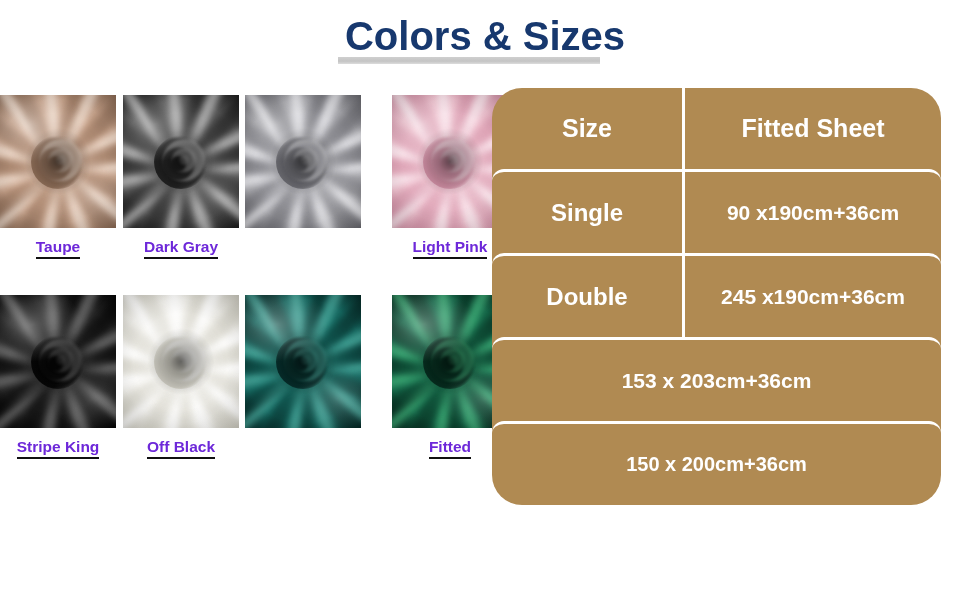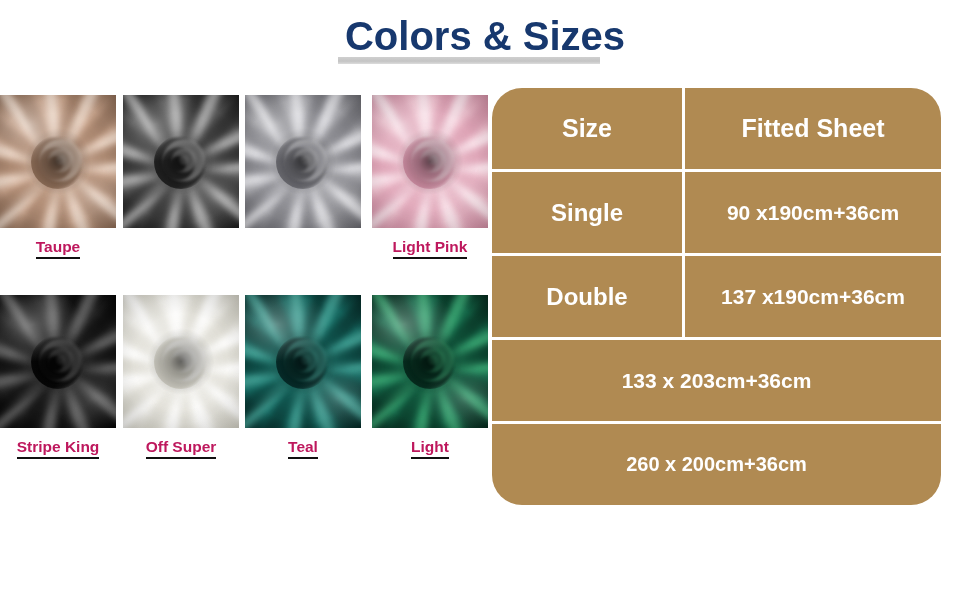--- a/index.html
+++ b/index.html
@@ -57,21 +57,21 @@
     height: 200px;
   }
   .swatch-cell {
     position: absolute;
     top: 0;
     width: 116px;
   }
   .swatch-cell.c0 { left: 0px; }
   .swatch-cell.c1 { left: 123px; }
   .swatch-cell.c2 { left: 245px; }
-  .swatch-cell.c3 { left: 348px; padding-left: 24px; }
+  .swatch-cell.c3 { left: 368px; padding-left: 24px; }
 
   .swatch-img {
     position: relative;
     width: 116px;
     height: 133px;
     overflow: hidden;
     background: #888;
   }
   
   .satin-base { position: absolute; inset: 0; }
@@ -119,21 +119,21 @@
       radial-gradient(ellipse 90% 80% at 50% 50%, rgba(0,0,0,0) 45%, rgba(0,0,0,.22) 100%);
     mix-blend-mode: normal;
   }
 
   .swatch-label {
     margin-top: 10px;
     text-align: center;
     font-family: "Liberation Sans", sans-serif;
     font-size: 15.5px;
     font-weight: bold;
-    color: #be185d;
+    color: #6d28d9;
   }
   .swatch-label span {
     border-bottom: 2px solid #101010;
     padding-bottom: 1px;
     display: inline-block;
   }
 
   
   #size-table {
     position: absolute;
@@ -144,20 +144,21 @@
     background: #b08a52;
     border-radius: 30px;
     overflow: hidden;
     display: flex;
     flex-direction: column;
   }
   .table-row {
     display: flex;
     flex: 1 1 0;
     position: relative;
+    border-radius: 12px;
   }
   .table-row + .table-row { border-top: 3px solid #ffffff; }
   .cell {
     display: flex;
     align-items: center;
     justify-content: center;
     color: #ffffff;
     font-family: "Liberation Sans", sans-serif;
     font-weight: bold;
     text-align: center;
@@ -261,20 +262,21 @@
             <b style="width: 52px; height: 52px; background: rgb(30, 30, 30); opacity: 0.95; margin-left: -3px; margin-top: 2px; filter: blur(1.4px);"></b>
             <b style="width: 42px; height: 42px; background: rgb(189, 189, 189); opacity: 0.55; margin-left: 3px; margin-top: -2px; filter: blur(1.4px);"></b>
             <b style="width: 33px; height: 33px; background: rgb(30, 30, 30); opacity: 0.92; margin-left: -3px; margin-top: 2px; filter: blur(1.4px);"></b>
             <b style="width: 24px; height: 24px; background: rgb(189, 189, 189); opacity: 0.5; margin-left: 3px; margin-top: -2px; filter: blur(1.4px);"></b>
             <b style="width: 16px; height: 16px; background: rgb(30, 30, 30); opacity: 0.95; margin-left: -3px; margin-top: 2px; filter: blur(1.4px);"></b>
             <b style="width: 9px; height: 9px; background: rgb(189, 189, 189); opacity: 0.45; margin-left: 3px; margin-top: -2px; filter: blur(1.4px);"></b>
           </div>
           <div class="satin-vignette"></div>
           <div class="satin-sheen"></div>
         </div>
+      <div class="swatch-label"><span>Dark Gray</span></div>
     </div>
     <div class="swatch-cell c2">
       <div class="swatch-img" style="background: rgb(168, 168, 173);">
           <div class="satin-base" style="background: radial-gradient(circle, rgb(106, 106, 112) 0%, rgb(168, 168, 173) 30%, rgb(168, 168, 173) 70%, rgb(106, 106, 112) 100%);"></div>
           <div class="satin-rays">
             <i style="transform: rotate(0deg); height: 11px; background: linear-gradient(to right, rgba(0, 0, 0, 0) 0%, rgb(234, 234, 238) 18%, rgb(234, 234, 238) 45%, rgba(0, 0, 0, 0) 100%); opacity: 0.8;"></i>
             <i style="transform: rotate(18.8636deg); height: 16px; background: linear-gradient(to right, rgba(0, 0, 0, 0) 0%, rgb(106, 106, 112) 22%, rgb(106, 106, 112) 55%, rgba(0, 0, 0, 0) 100%); opacity: 0.62;"></i>
             <i style="transform: rotate(37.7273deg); height: 11px; background: linear-gradient(to right, rgba(0, 0, 0, 0) 0%, rgb(234, 234, 238) 18%, rgb(234, 234, 238) 45%, rgba(0, 0, 0, 0) 100%); opacity: 0.8;"></i>
             <i style="transform: rotate(49.0909deg); height: 16px; background: linear-gradient(to right, rgba(0, 0, 0, 0) 0%, rgb(106, 106, 112) 22%, rgb(106, 106, 112) 55%, rgba(0, 0, 0, 0) 100%); opacity: 0.62;"></i>
             <i style="transform: rotate(67.9545deg); height: 11px; background: linear-gradient(to right, rgba(0, 0, 0, 0) 0%, rgb(234, 234, 238) 18%, rgb(234, 234, 238) 45%, rgba(0, 0, 0, 0) 100%); opacity: 0.8;"></i>
@@ -422,21 +424,21 @@
             <b style="width: 52px; height: 52px; background: rgb(207, 205, 194); opacity: 0.95; margin-left: -3px; margin-top: 2px; filter: blur(1.4px);"></b>
             <b style="width: 42px; height: 42px; background: rgb(255, 255, 255); opacity: 0.55; margin-left: 3px; margin-top: -2px; filter: blur(1.4px);"></b>
             <b style="width: 33px; height: 33px; background: rgb(207, 205, 194); opacity: 0.92; margin-left: -3px; margin-top: 2px; filter: blur(1.4px);"></b>
             <b style="width: 24px; height: 24px; background: rgb(255, 255, 255); opacity: 0.5; margin-left: 3px; margin-top: -2px; filter: blur(1.4px);"></b>
             <b style="width: 16px; height: 16px; background: rgb(207, 205, 194); opacity: 0.95; margin-left: -3px; margin-top: 2px; filter: blur(1.4px);"></b>
             <b style="width: 9px; height: 9px; background: rgb(255, 255, 255); opacity: 0.45; margin-left: 3px; margin-top: -2px; filter: blur(1.4px);"></b>
           </div>
           <div class="satin-vignette"></div>
           <div class="satin-sheen"></div>
         </div>
-      <div class="swatch-label"><span>Off Super</span></div>
+      <div class="swatch-label"><span>Off Black</span></div>
     </div>
     <div class="swatch-cell c2">
       <div class="swatch-img" style="background: rgb(22, 107, 99);">
           <div class="satin-base" style="background: radial-gradient(circle, rgb(6, 42, 39) 0%, rgb(22, 107, 99) 30%, rgb(22, 107, 99) 70%, rgb(6, 42, 39) 100%);"></div>
           <div class="satin-rays">
             <i style="transform: rotate(0deg); height: 11px; background: linear-gradient(to right, rgba(0, 0, 0, 0) 0%, rgb(73, 168, 156) 18%, rgb(73, 168, 156) 45%, rgba(0, 0, 0, 0) 100%); opacity: 0.8;"></i>
             <i style="transform: rotate(18.8636deg); height: 16px; background: linear-gradient(to right, rgba(0, 0, 0, 0) 0%, rgb(6, 42, 39) 22%, rgb(6, 42, 39) 55%, rgba(0, 0, 0, 0) 100%); opacity: 0.62;"></i>
             <i style="transform: rotate(37.7273deg); height: 11px; background: linear-gradient(to right, rgba(0, 0, 0, 0) 0%, rgb(73, 168, 156) 18%, rgb(73, 168, 156) 45%, rgba(0, 0, 0, 0) 100%); opacity: 0.8;"></i>
             <i style="transform: rotate(49.0909deg); height: 16px; background: linear-gradient(to right, rgba(0, 0, 0, 0) 0%, rgb(6, 42, 39) 22%, rgb(6, 42, 39) 55%, rgba(0, 0, 0, 0) 100%); opacity: 0.62;"></i>
             <i style="transform: rotate(67.9545deg); height: 11px; background: linear-gradient(to right, rgba(0, 0, 0, 0) 0%, rgb(73, 168, 156) 18%, rgb(73, 168, 156) 45%, rgba(0, 0, 0, 0) 100%); opacity: 0.8;"></i>
@@ -462,21 +464,20 @@
             <b style="width: 52px; height: 52px; background: rgb(6, 42, 39); opacity: 0.95; margin-left: -3px; margin-top: 2px; filter: blur(1.4px);"></b>
             <b style="width: 42px; height: 42px; background: rgb(73, 168, 156); opacity: 0.55; margin-left: 3px; margin-top: -2px; filter: blur(1.4px);"></b>
             <b style="width: 33px; height: 33px; background: rgb(6, 42, 39); opacity: 0.92; margin-left: -3px; margin-top: 2px; filter: blur(1.4px);"></b>
             <b style="width: 24px; height: 24px; background: rgb(73, 168, 156); opacity: 0.5; margin-left: 3px; margin-top: -2px; filter: blur(1.4px);"></b>
             <b style="width: 16px; height: 16px; background: rgb(6, 42, 39); opacity: 0.95; margin-left: -3px; margin-top: 2px; filter: blur(1.4px);"></b>
             <b style="width: 9px; height: 9px; background: rgb(73, 168, 156); opacity: 0.45; margin-left: 3px; margin-top: -2px; filter: blur(1.4px);"></b>
           </div>
           <div class="satin-vignette"></div>
           <div class="satin-sheen"></div>
         </div>
-      <div class="swatch-label"><span>Teal</span></div>
     </div>
     <div class="swatch-cell c3">
       <div class="swatch-img" style="background: rgb(21, 105, 74);">
           <div class="satin-base" style="background: radial-gradient(circle, rgb(6, 42, 29) 0%, rgb(21, 105, 74) 30%, rgb(21, 105, 74) 70%, rgb(6, 42, 29) 100%);"></div>
           <div class="satin-rays">
             <i style="transform: rotate(0deg); height: 11px; background: linear-gradient(to right, rgba(0, 0, 0, 0) 0%, rgb(63, 174, 120) 18%, rgb(63, 174, 120) 45%, rgba(0, 0, 0, 0) 100%); opacity: 0.8;"></i>
             <i style="transform: rotate(18.8636deg); height: 16px; background: linear-gradient(to right, rgba(0, 0, 0, 0) 0%, rgb(6, 42, 29) 22%, rgb(6, 42, 29) 55%, rgba(0, 0, 0, 0) 100%); opacity: 0.62;"></i>
             <i style="transform: rotate(37.7273deg); height: 11px; background: linear-gradient(to right, rgba(0, 0, 0, 0) 0%, rgb(63, 174, 120) 18%, rgb(63, 174, 120) 45%, rgba(0, 0, 0, 0) 100%); opacity: 0.8;"></i>
             <i style="transform: rotate(49.0909deg); height: 16px; background: linear-gradient(to right, rgba(0, 0, 0, 0) 0%, rgb(6, 42, 29) 22%, rgb(6, 42, 29) 55%, rgba(0, 0, 0, 0) 100%); opacity: 0.62;"></i>
             <i style="transform: rotate(67.9545deg); height: 11px; background: linear-gradient(to right, rgba(0, 0, 0, 0) 0%, rgb(63, 174, 120) 18%, rgb(63, 174, 120) 45%, rgba(0, 0, 0, 0) 100%); opacity: 0.8;"></i>
@@ -502,38 +503,38 @@
             <b style="width: 52px; height: 52px; background: rgb(6, 42, 29); opacity: 0.95; margin-left: -3px; margin-top: 2px; filter: blur(1.4px);"></b>
             <b style="width: 42px; height: 42px; background: rgb(63, 174, 120); opacity: 0.55; margin-left: 3px; margin-top: -2px; filter: blur(1.4px);"></b>
             <b style="width: 33px; height: 33px; background: rgb(6, 42, 29); opacity: 0.92; margin-left: -3px; margin-top: 2px; filter: blur(1.4px);"></b>
             <b style="width: 24px; height: 24px; background: rgb(63, 174, 120); opacity: 0.5; margin-left: 3px; margin-top: -2px; filter: blur(1.4px);"></b>
             <b style="width: 16px; height: 16px; background: rgb(6, 42, 29); opacity: 0.95; margin-left: -3px; margin-top: 2px; filter: blur(1.4px);"></b>
             <b style="width: 9px; height: 9px; background: rgb(63, 174, 120); opacity: 0.45; margin-left: 3px; margin-top: -2px; filter: blur(1.4px);"></b>
           </div>
           <div class="satin-vignette"></div>
           <div class="satin-sheen"></div>
         </div>
-      <div class="swatch-label"><span>Light</span></div>
+      <div class="swatch-label"><span>Fitted</span></div>
     </div>
   </div>
 
 </div>
 
 <div id="size-table">
   <div class="table-row header">
     <div class="cell cell-size">Size</div>
     <div class="cell cell-value">Fitted Sheet</div>
   </div>
   <div class="table-row r1">
     <div class="cell cell-size">Single</div>
     <div class="cell cell-value">90 x190cm+36cm</div>
   </div>
   <div class="table-row r2">
     <div class="cell cell-size">Double</div>
-    <div class="cell cell-value">137 x190cm+36cm</div>
+    <div class="cell cell-value">245 x190cm+36cm</div>
   </div>
   <div class="table-row r3">
-    <div class="cell cell-value">133 x 203cm+36cm</div>
+    <div class="cell cell-value">153 x 203cm+36cm</div>
   </div>
   <div class="table-row r4">
-    <div class="cell cell-value">260 x 200cm+36cm</div>
+    <div class="cell cell-value">150 x 200cm+36cm</div>
   </div>
 </div>
 
 </body></html>

